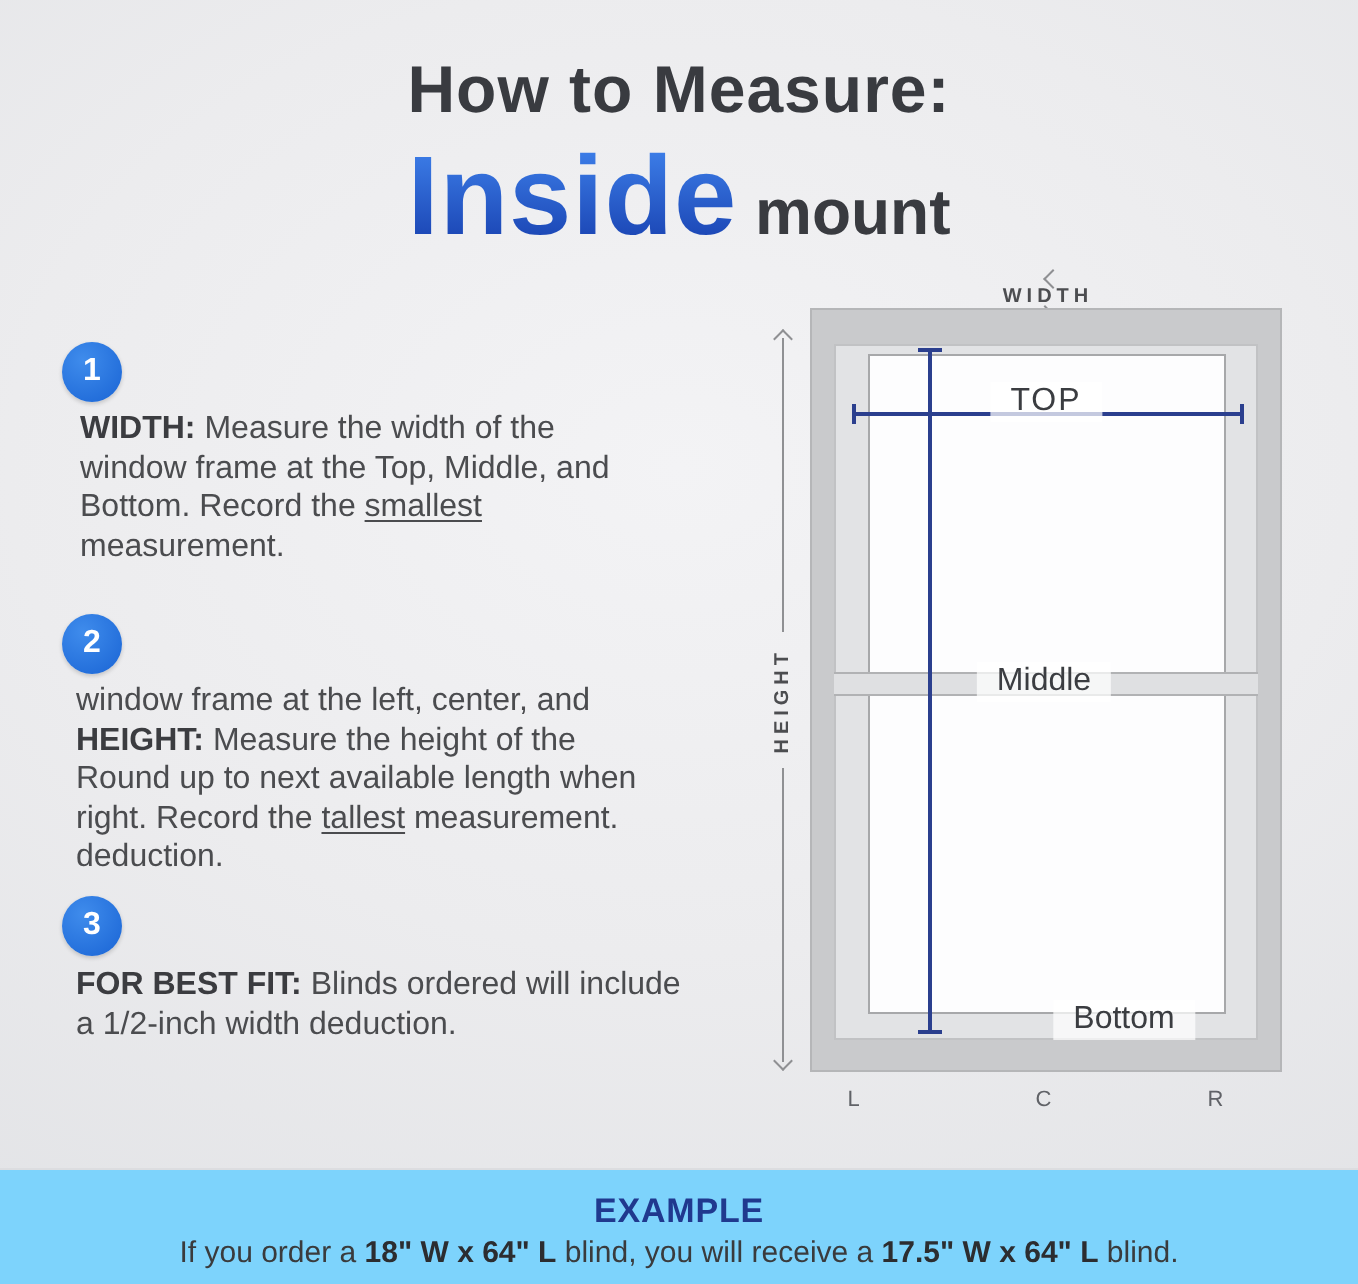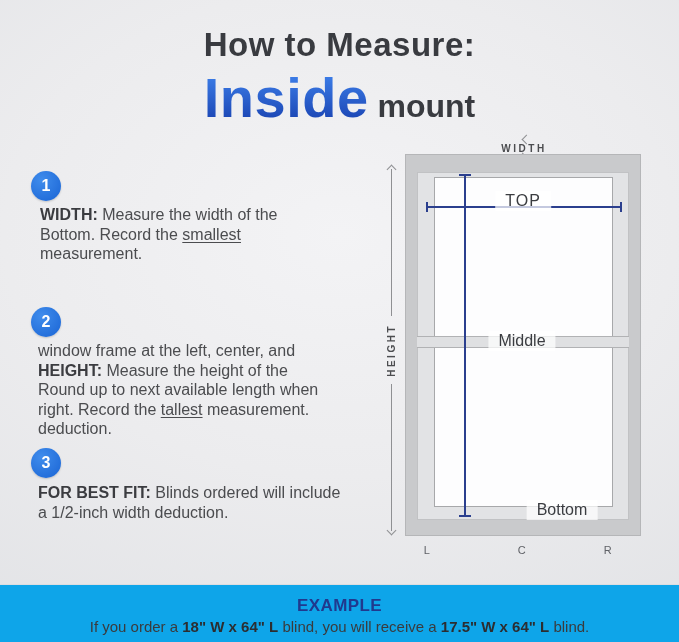--- a/index.html
+++ b/index.html
@@ -72,41 +72,42 @@
   
   .chip {
     transform:translateX(-50%); background:rgba(255,255,255,0.72);
     padding:1px 10px; font-size:16px; color:#3b3d41; white-space:nowrap;
   }
   .chip-top { letter-spacing:1px; }
 
   .mark { transform:translateX(-50%); font-size:11px; color:#606267; letter-spacing:0.5px; top:544px; }
 
   
-  .footer { position:absolute; left:0; top:585px; width:679px; height:57px; background:#0ea5e9; text-align:center; }
+  .footer { position:absolute; left:0; top:585px; width:679px; height:57px; background:#7dd3fc; text-align:center; }
   .ex-heading { margin-top:11px; font-size:17px; font-weight:700; color:#20398e; letter-spacing:0.4px; }
   .ex-line { margin-top:2px; font-size:15px; color:#3a3b3d; }
   .ex-line b { color:#2c2d30; }
 </style>
 </head>
 <body>
 
 <div class="page">
   <div class="main">
 
     <div class="title">
       <div class="title-line1">How to Measure:</div>
       <div class="title-line2"><span class="title-inside">Inside</span><span> mount</span></div>
     </div>
 
     <div class="badge" style="left:31px; top:171px;">
       <span>1</span>
     </div>
     <div class="step-text" style="left:40px; top:205px;">
       <div><b>WIDTH:</b><span> Measure the width of the</span></div>
+      <div>window frame at the Top, Middle, and</div>
       <div><span>Bottom. Record the </span><span class="ul">smallest</span><span></span></div>
       <div>measurement.</div>
     </div>
 
     <div class="badge" style="left:31px; top:307px;">
       <span>2</span>
     </div>
     <div class="step-text" style="left:38px; top:341px;">
       <div>window frame at the left, center, and</div>
       <div><b>HEIGHT:</b><span> Measure the height of the</span></div>

